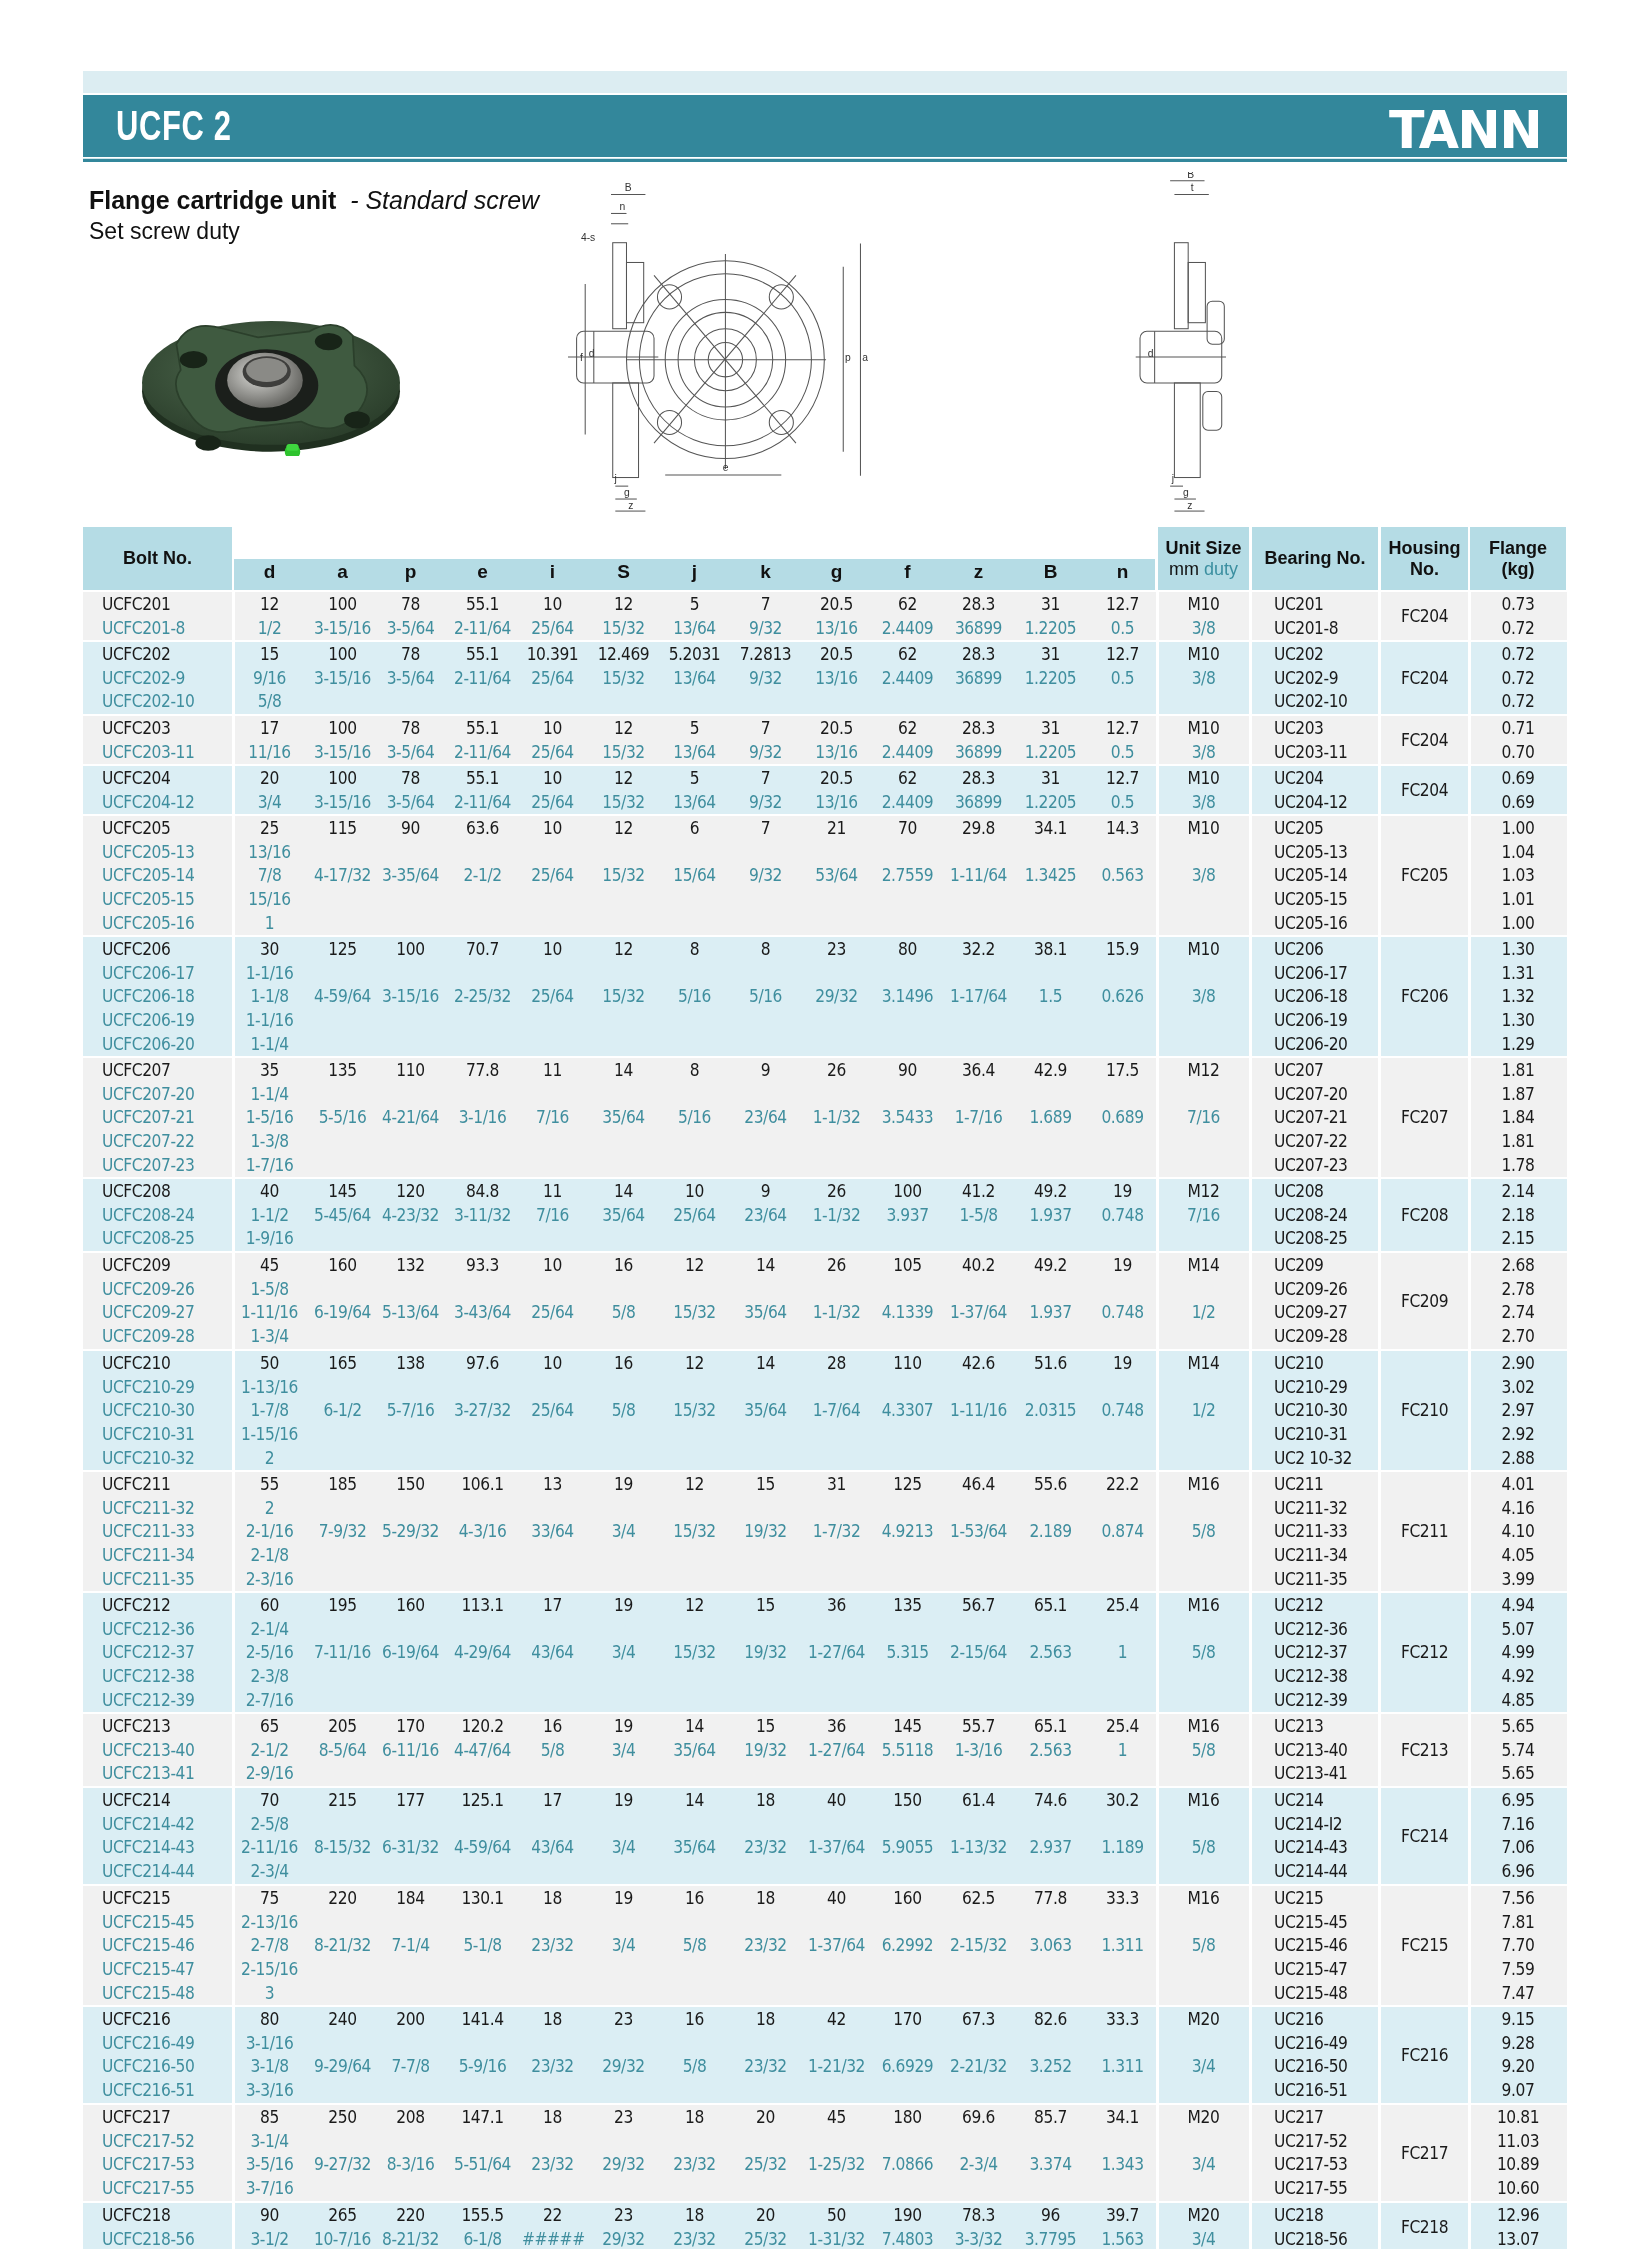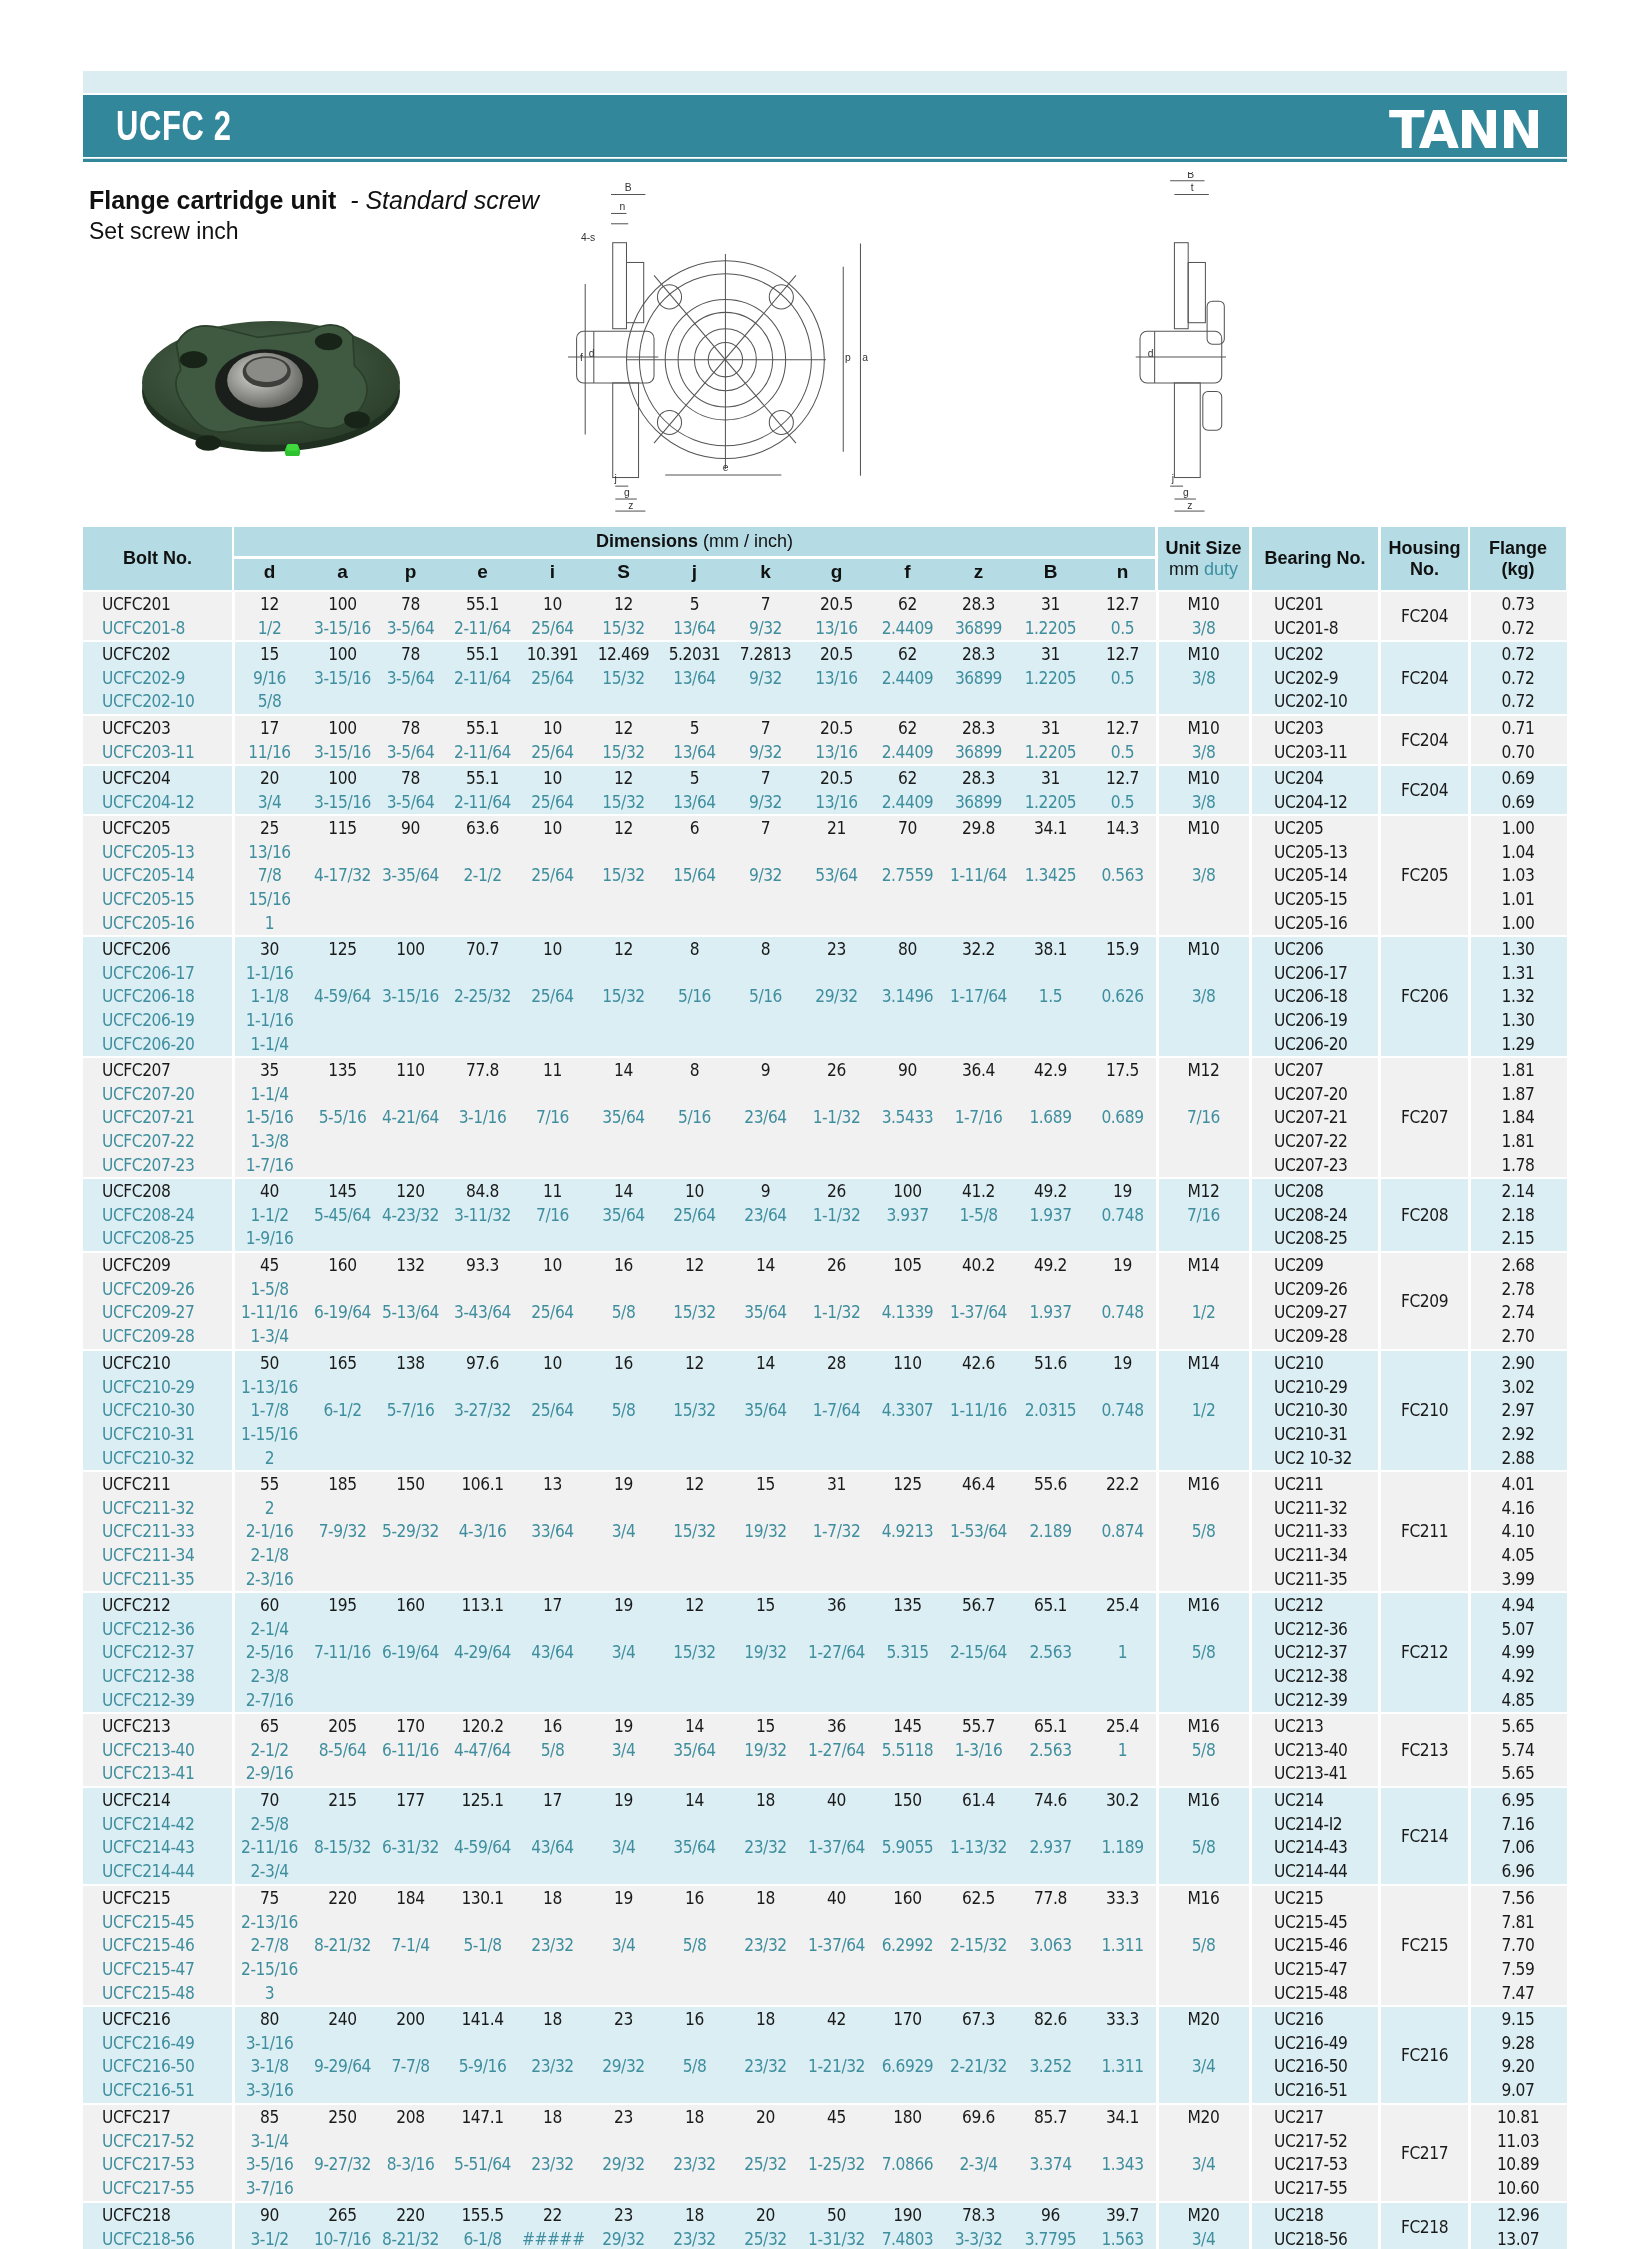--- a/index.html
+++ b/index.html
@@ -46,21 +46,21 @@
 <div class="top-band"></div>
 <div class="title-bar"></div>
 <div class="title-line"></div>
 <div class="series-title">UCFC 2</div>
 <div class="brand-logo">TANN</div>
 
 <div class="product-title">
   <span>Flange cartridge unit</span>&nbsp;
   <span class="subtitle">- Standard screw</span>
 </div>
-<div class="product-type">Set screw inch</div>
+<div class="product-type">Set screw duty</div>
 
 <svg class="product-photo" viewBox="0 0 330 200">
   <defs>
     <radialGradient id="gbody" cx="45%" cy="40%" r="70%">
       <stop offset="0%" stop-color="#4f6a4f"></stop>
       <stop offset="100%" stop-color="#263826"></stop>
     </radialGradient>
     <radialGradient id="gsteel" cx="40%" cy="40%" r="60%">
       <stop offset="0%" stop-color="#d8d8d4"></stop>
       <stop offset="100%" stop-color="#6a6a66"></stop>
@@ -149,23 +149,20 @@
     <line x1="45" y1="380" x2="70" y2="380"></line>
       <text x="55" y="377" fill="#333" stroke="none">g</text>
     <line x1="45" y1="394" x2="80" y2="394"></line>
       <text x="60" y="392" fill="#333" stroke="none">z</text>
   </g>
 </svg>
 
 <div class="spec-table">
   <div class="thead">
     <div class="th" style="left:0;top:0;width:149px;height:63px;">Bolt No.</div>
-    <div class="th" style="left:151px;top:0;width:921px;height:29px;">
-      <span>Dimensions</span>&nbsp;<span class="muted">(mm / inch)</span>
-    </div>
     <div class="th" style="left:151px;top:32px;width:921px;height:31px;"></div>
     <div id="dim-letters">
         <div class="dim-letter" style="left: 151px;">d</div>
         <div class="dim-letter" style="left: 224px;">a</div>
         <div class="dim-letter" style="left: 292px;">p</div>
         <div class="dim-letter" style="left: 364px;">e</div>
         <div class="dim-letter" style="left: 434px;">i</div>
         <div class="dim-letter" style="left: 505px;">S</div>
         <div class="dim-letter" style="left: 576px;">j</div>
         <div class="dim-letter" style="left: 647px;">k</div>

